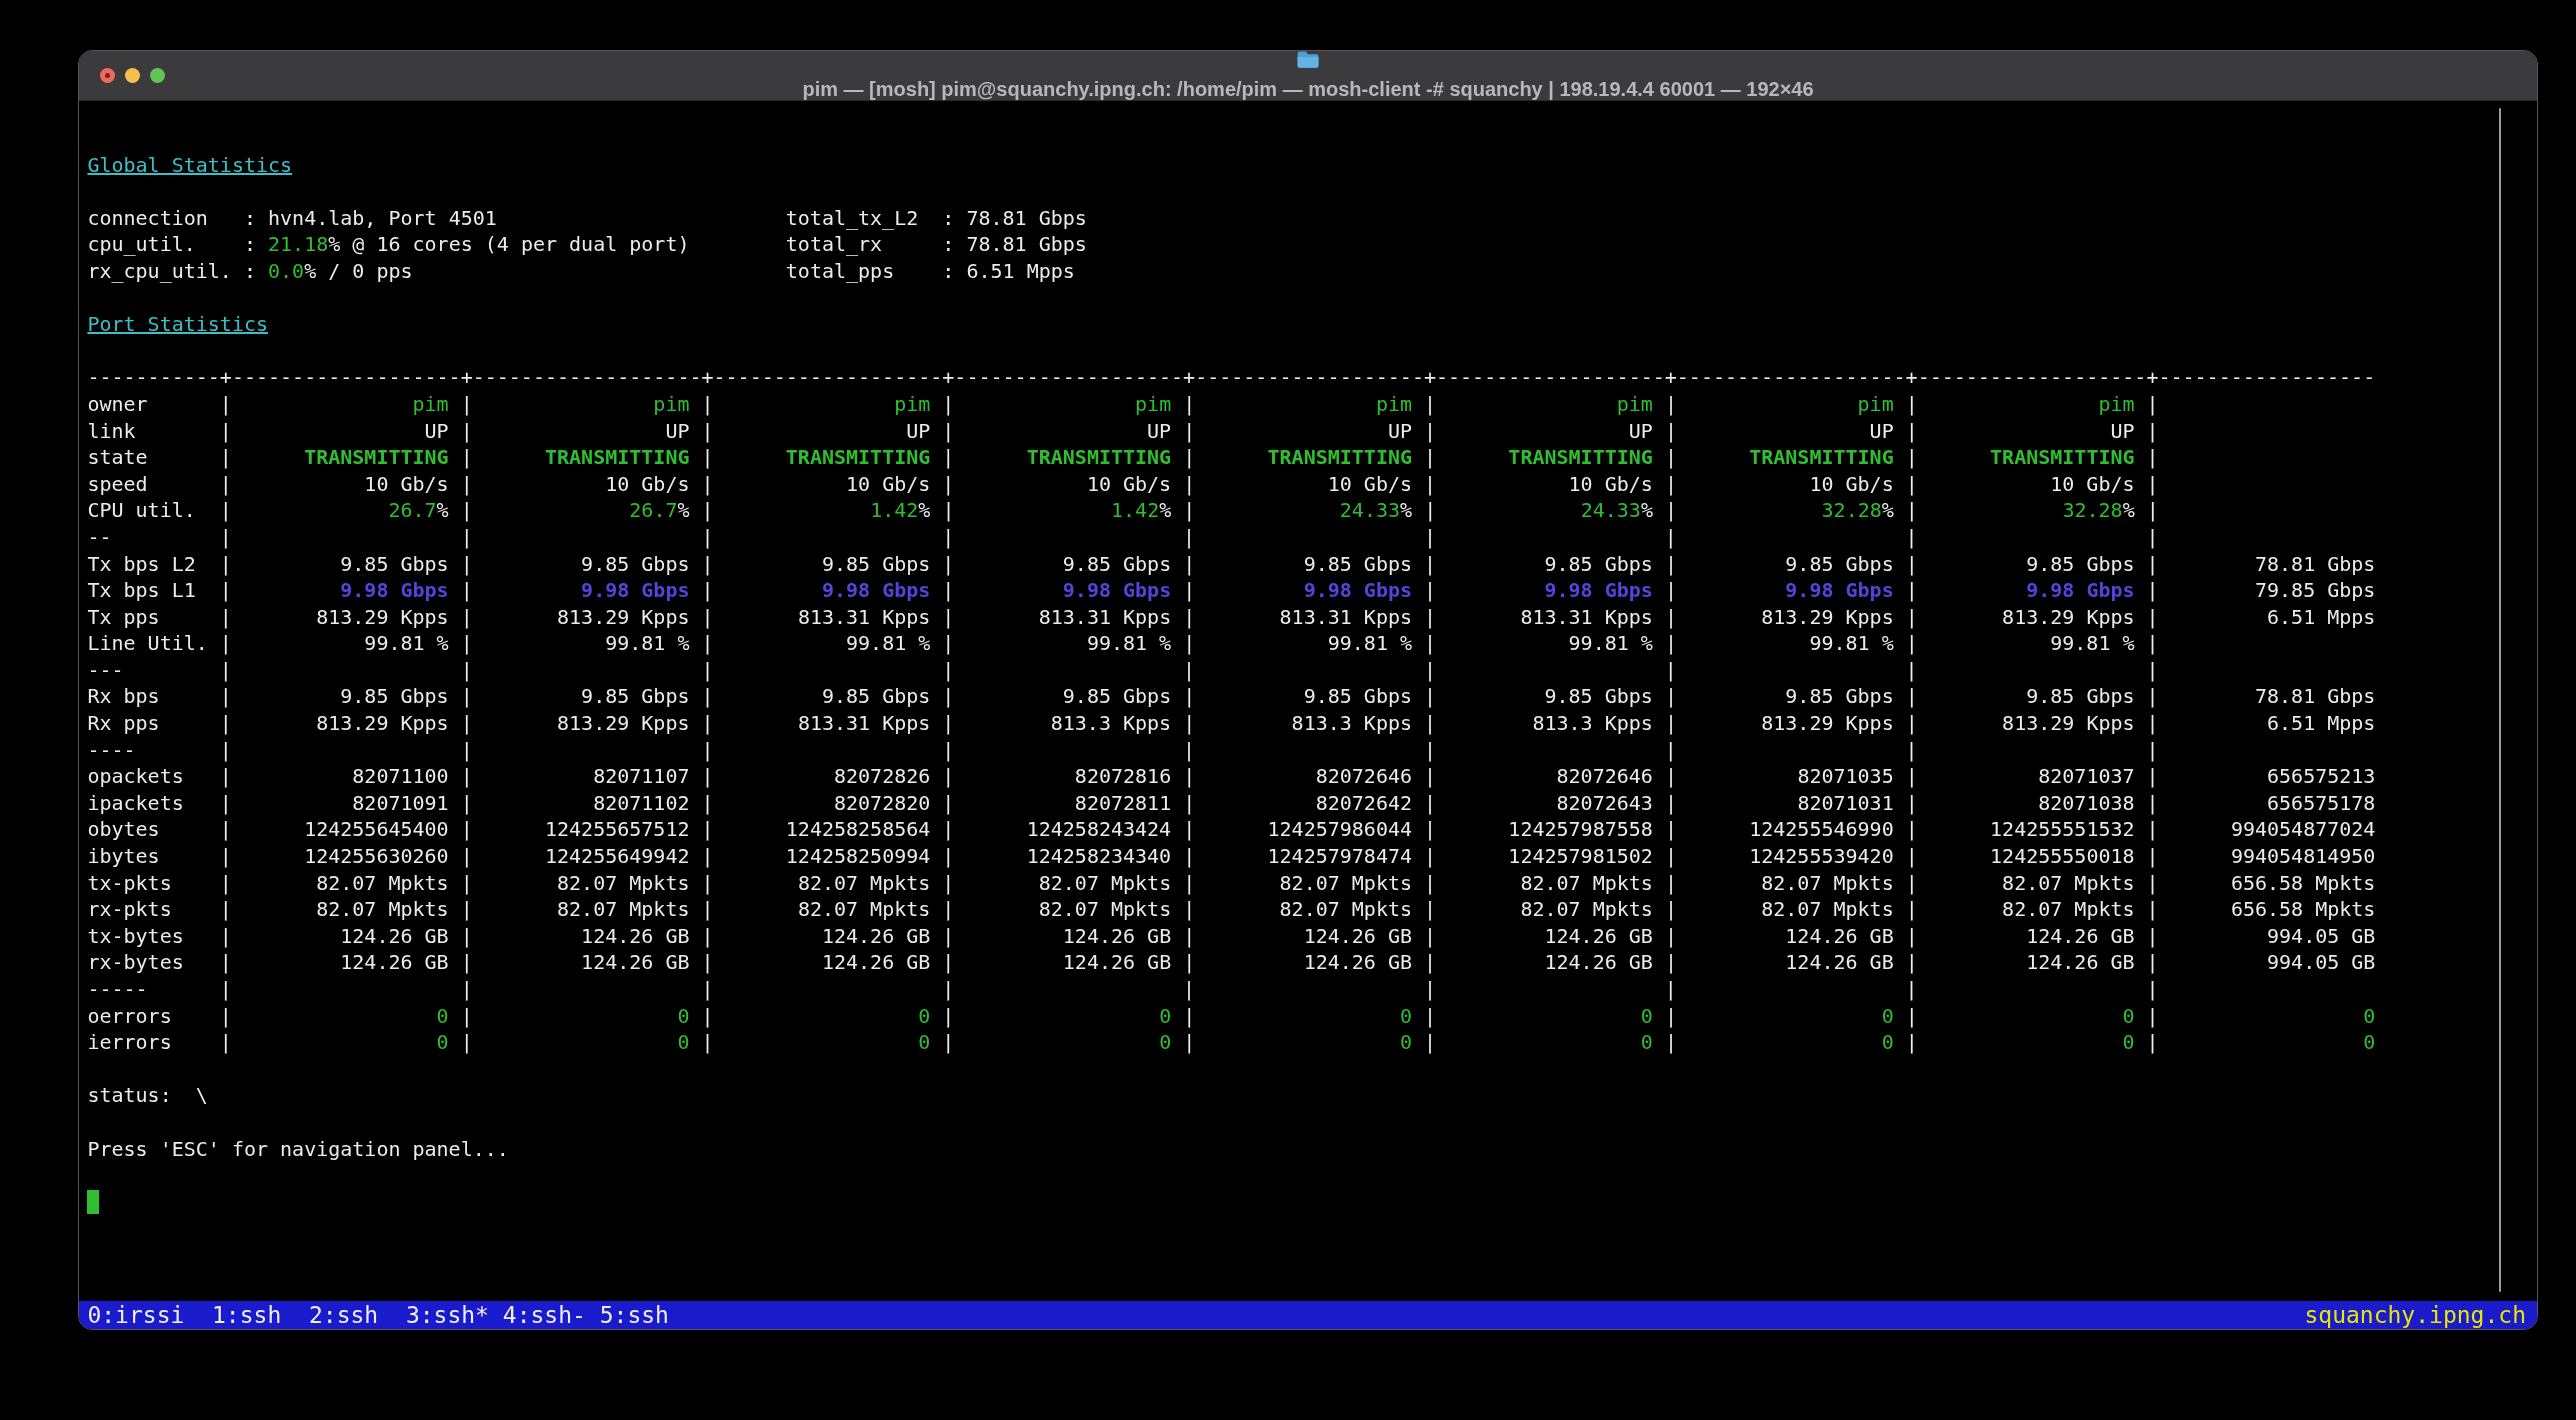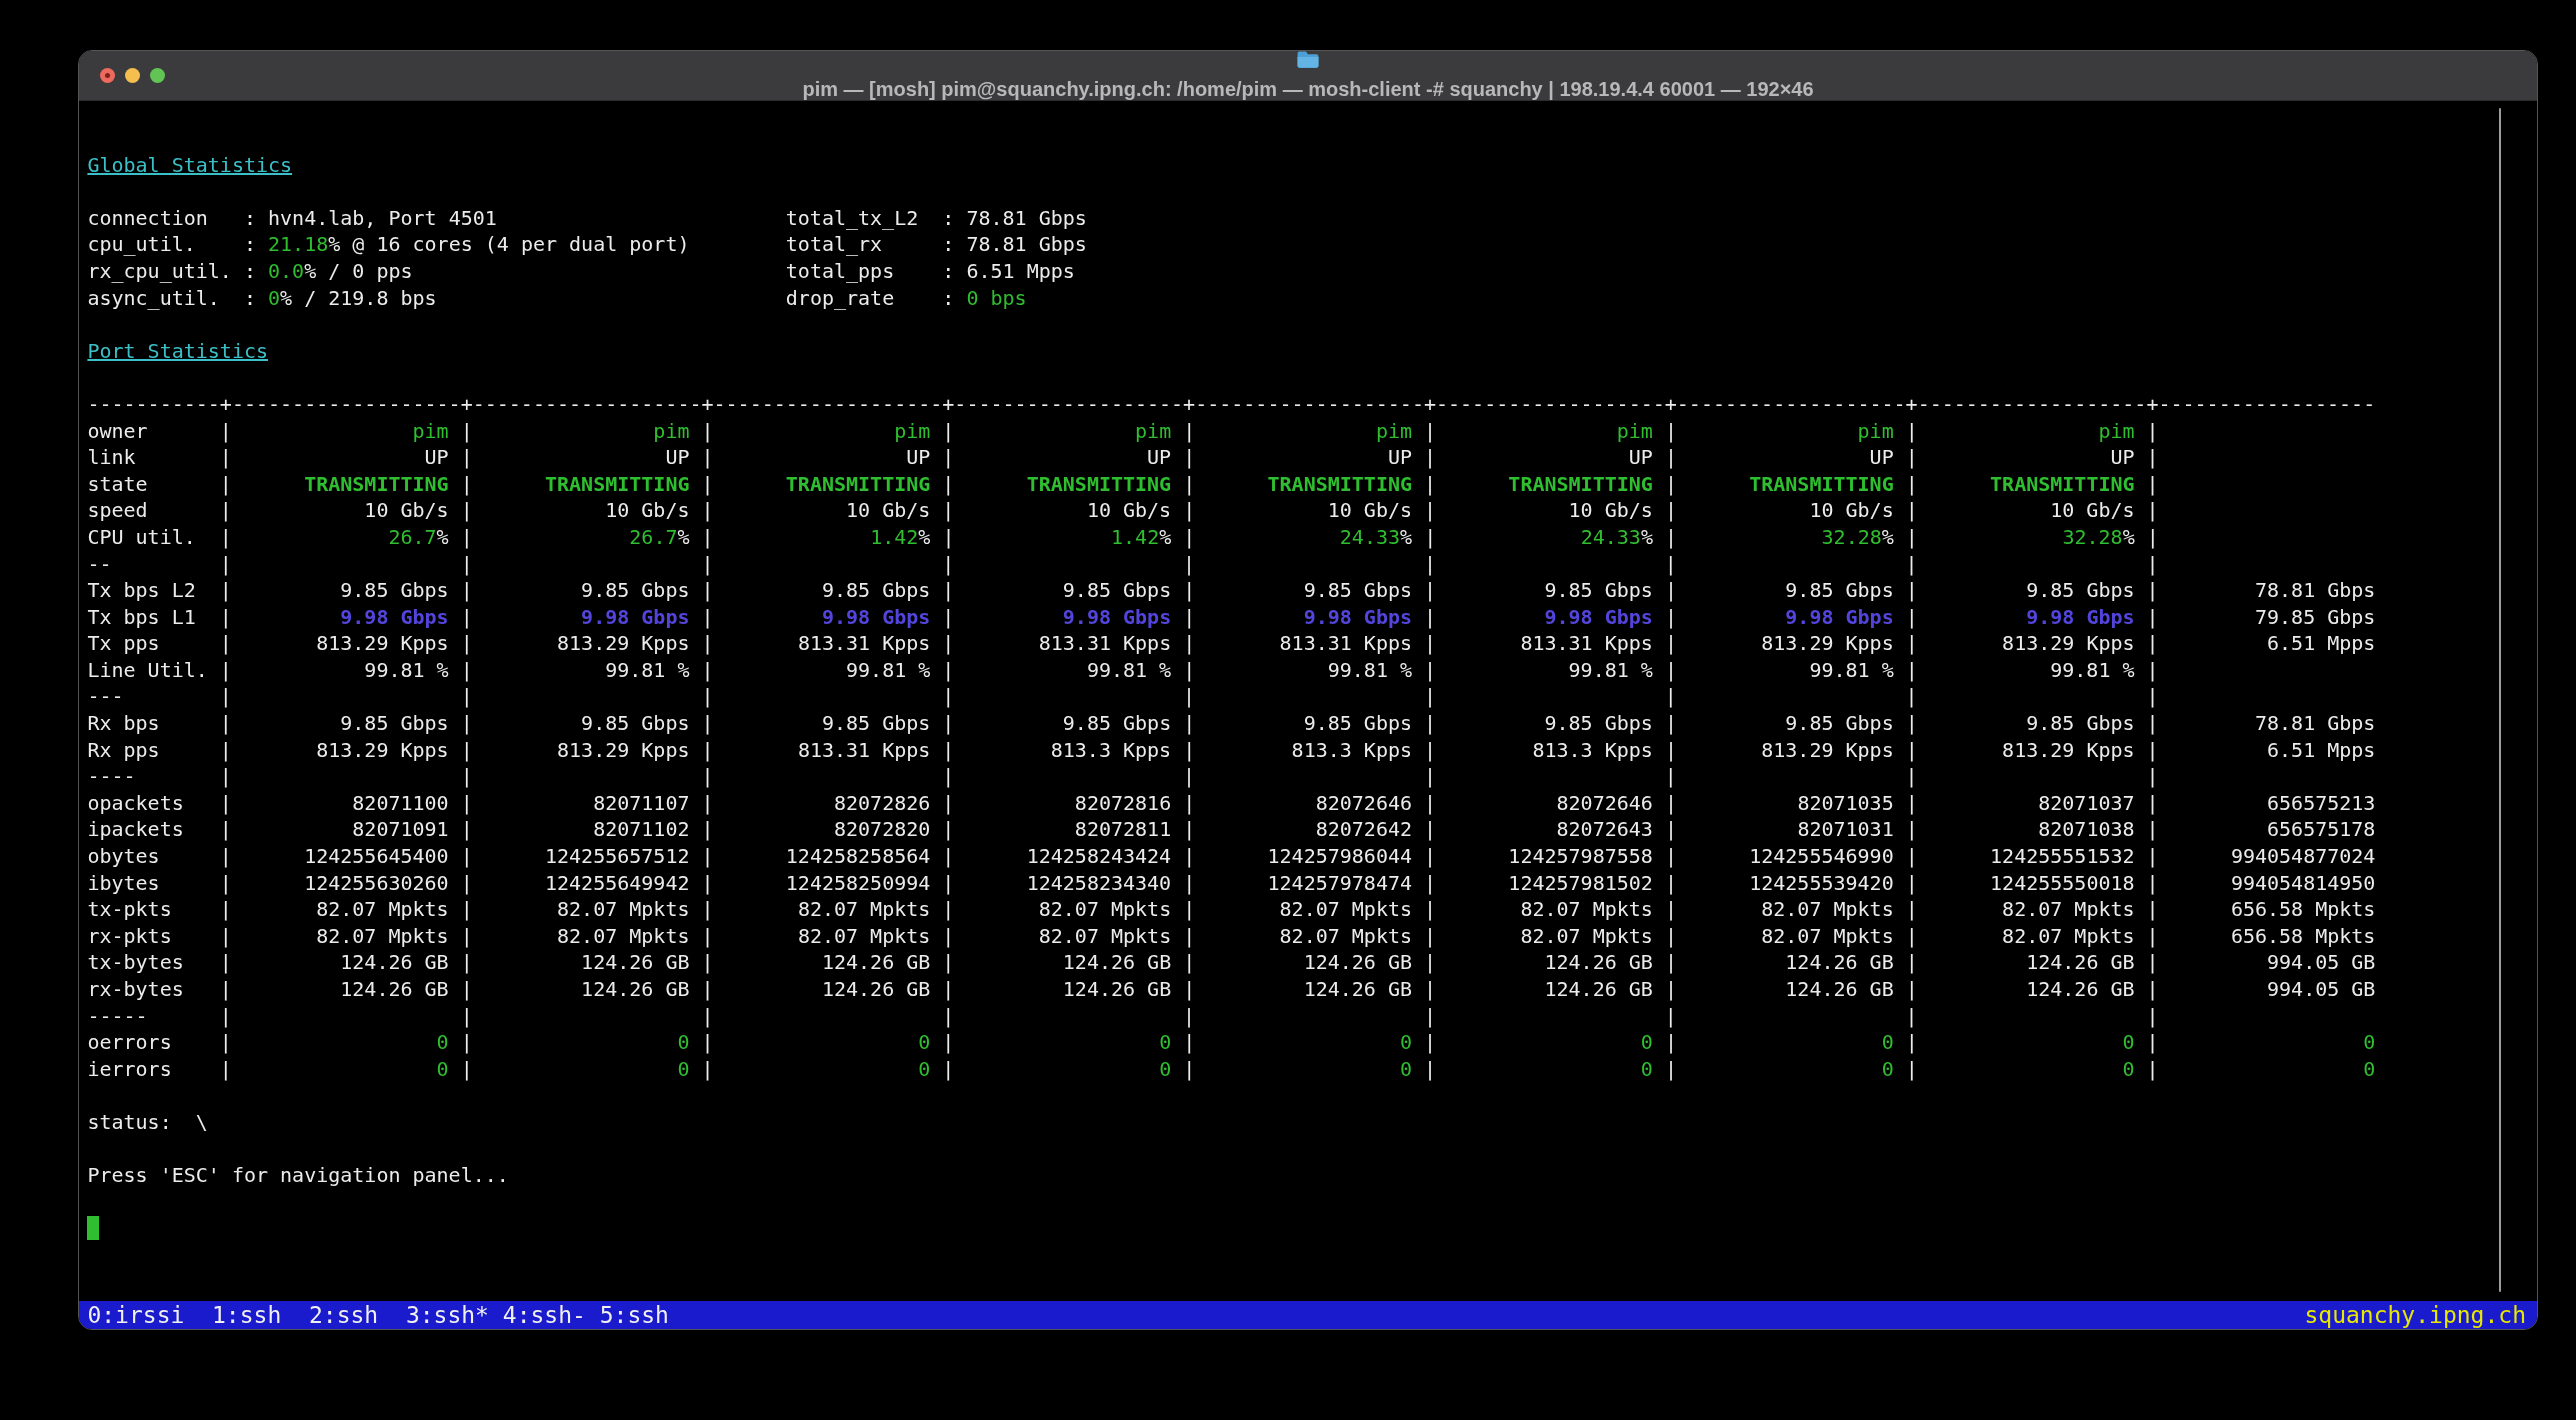--- a/index.html
+++ b/index.html
@@ -61,21 +61,20 @@
       <span>pim — [mosh] pim@squanchy.ipng.ch: /home/pim — mosh-client -# squanchy | 198.19.4.4 60001 — 192×46</span>
     </div>
   </div>
 
   <div class="screen" id="term">
       <div class="ln"><span class="cy">Global Statistics</span></div>
       <div class="ln"></div>
       <div class="ln"><span>connection   : </span><span>hvn4.lab, Port 4501</span><span>                        </span><span>total_tx_L2  : </span><span>78.81 Gbps</span></div>
       <div class="ln"><span>cpu_util.    : </span><span class="g">21.18</span><span>% @ 16 cores (4 per dual port)</span><span>        </span><span>total_rx     : </span><span>78.81 Gbps</span></div>
       <div class="ln"><span>rx_cpu_util. : </span><span class="g">0.0</span><span>% / 0 pps</span><span>                               </span><span>total_pps    : </span><span>6.51 Mpps</span></div>
-      <div class="ln"><span>async_util.  : </span><span class="g">0</span><span>% / 219.8 bps</span><span>                             </span><span>drop_rate    : </span><span class="g">0 bps</span></div>
       <div class="ln"></div>
       <div class="ln"><span class="cy">Port Statistics</span></div>
       <div class="ln"></div>
       <div class="ln"><span>-----------+-------------------+-------------------+-------------------+-------------------+-------------------+-------------------+-------------------+-------------------+------------------</span></div>
       <div class="ln"><span>owner      |</span><span>               </span><span class="g">pim</span><span> |</span><span>               </span><span class="g">pim</span><span> |</span><span>               </span><span class="g">pim</span><span> |</span><span>               </span><span class="g">pim</span><span> |</span><span>               </span><span class="g">pim</span><span> |</span><span>               </span><span class="g">pim</span><span> |</span><span>               </span><span class="g">pim</span><span> |</span><span>               </span><span class="g">pim</span><span> |</span></div>
       <div class="ln"><span>link       |</span><span>                </span><span>UP</span><span> |</span><span>                </span><span>UP</span><span> |</span><span>                </span><span>UP</span><span> |</span><span>                </span><span>UP</span><span> |</span><span>                </span><span>UP</span><span> |</span><span>                </span><span>UP</span><span> |</span><span>                </span><span>UP</span><span> |</span><span>                </span><span>UP</span><span> |</span></div>
       <div class="ln"><span>state      |</span><span>      </span><span class="gb">TRANSMITTING</span><span> |</span><span>      </span><span class="gb">TRANSMITTING</span><span> |</span><span>      </span><span class="gb">TRANSMITTING</span><span> |</span><span>      </span><span class="gb">TRANSMITTING</span><span> |</span><span>      </span><span class="gb">TRANSMITTING</span><span> |</span><span>      </span><span class="gb">TRANSMITTING</span><span> |</span><span>      </span><span class="gb">TRANSMITTING</span><span> |</span><span>      </span><span class="gb">TRANSMITTING</span><span> |</span></div>
       <div class="ln"><span>speed      |</span><span>           </span><span>10 Gb/s</span><span> |</span><span>           </span><span>10 Gb/s</span><span> |</span><span>           </span><span>10 Gb/s</span><span> |</span><span>           </span><span>10 Gb/s</span><span> |</span><span>           </span><span>10 Gb/s</span><span> |</span><span>           </span><span>10 Gb/s</span><span> |</span><span>           </span><span>10 Gb/s</span><span> |</span><span>           </span><span>10 Gb/s</span><span> |</span></div>
       <div class="ln"><span>CPU util.  |</span><span>             </span><span class="g">26.7</span><span>%</span><span> |</span><span>             </span><span class="g">26.7</span><span>%</span><span> |</span><span>             </span><span class="g">1.42</span><span>%</span><span> |</span><span>             </span><span class="g">1.42</span><span>%</span><span> |</span><span>            </span><span class="g">24.33</span><span>%</span><span> |</span><span>            </span><span class="g">24.33</span><span>%</span><span> |</span><span>            </span><span class="g">32.28</span><span>%</span><span> |</span><span>            </span><span class="g">32.28</span><span>%</span><span> |</span></div>
       <div class="ln"><span>--         |                   |                   |                   |                   |                   |                   |                   |                   |</span></div>

